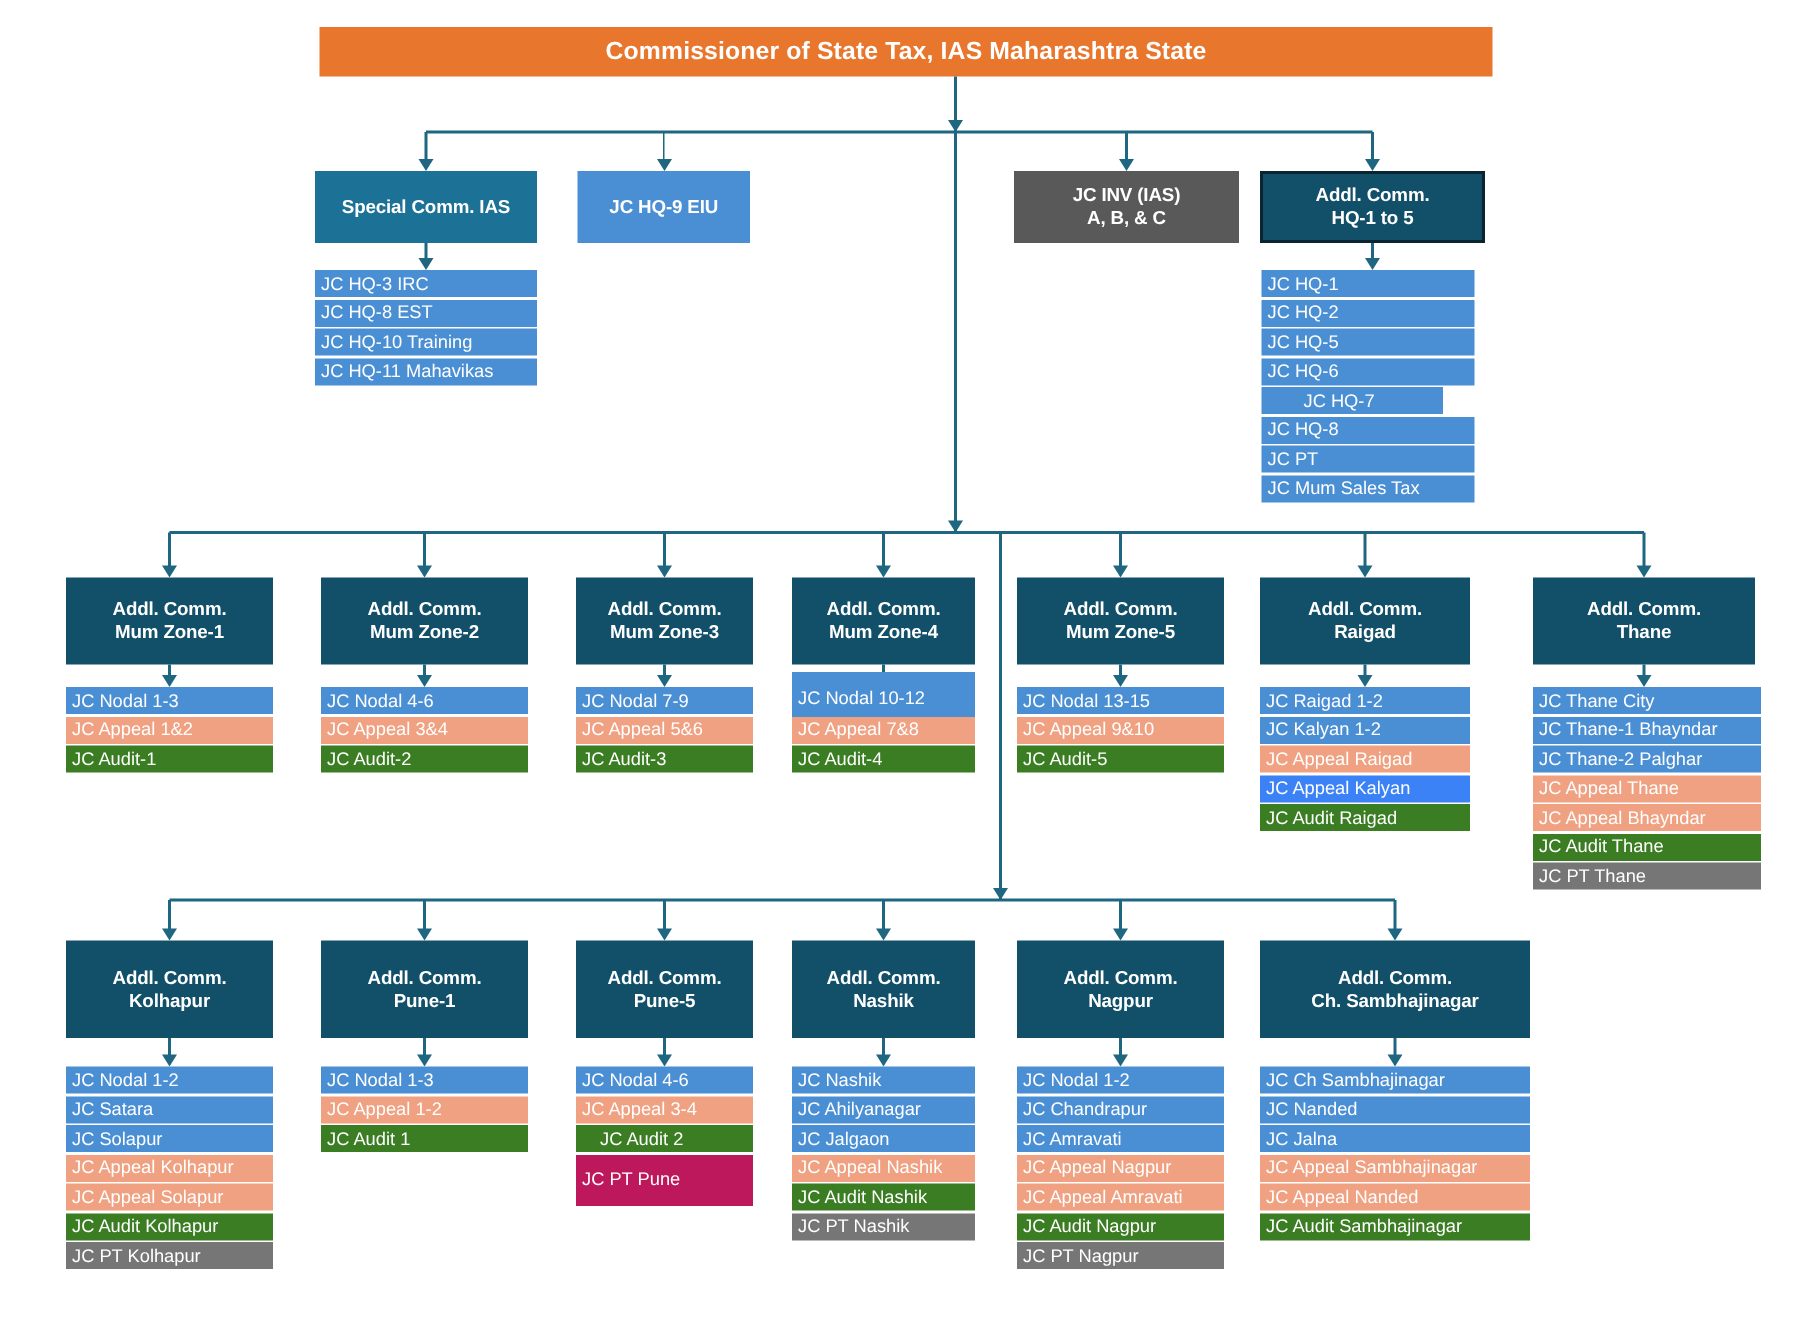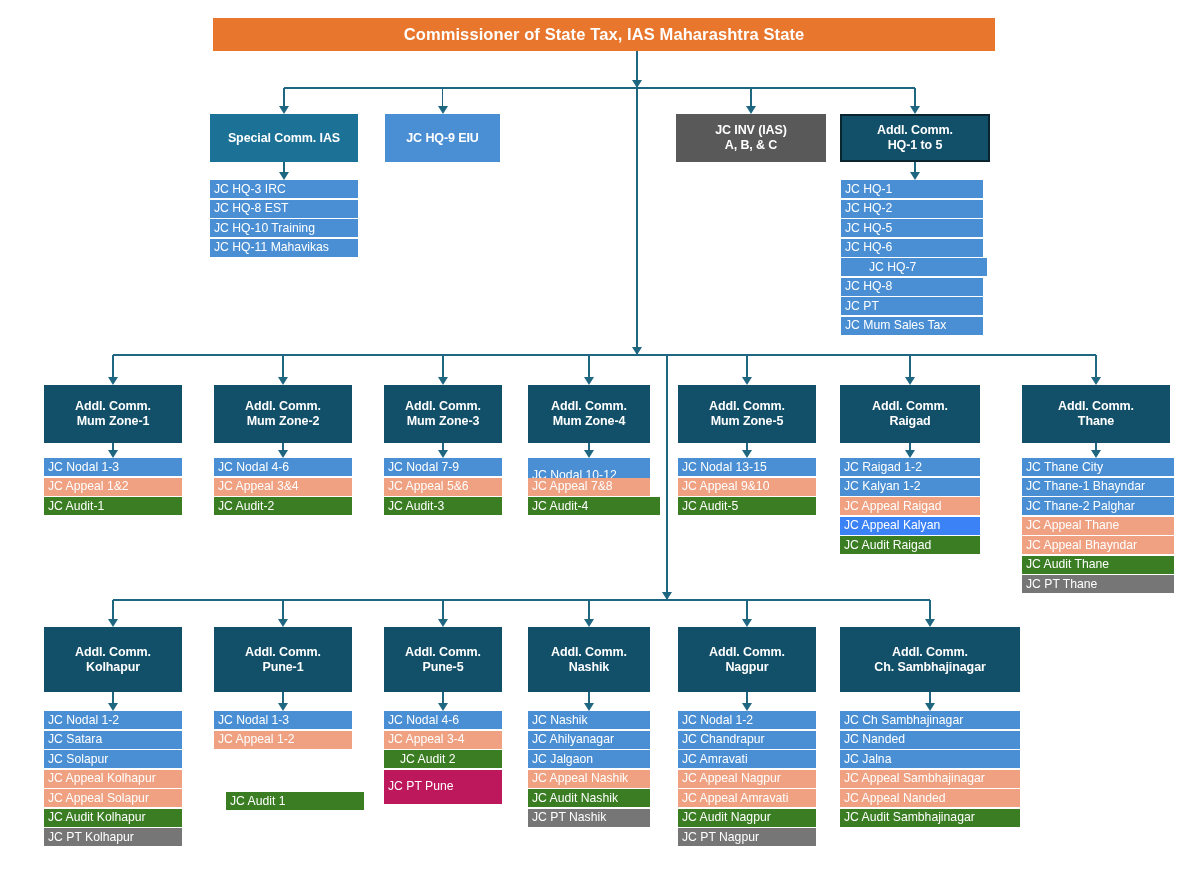--- a/index.html
+++ b/index.html
@@ -105,21 +105,21 @@
     <div class="box unit-box" style="left: 840px; top: 114px; width: 150px; height: 48px; background: rgb(18, 79, 104); border: 2px solid rgb(10, 36, 48);">
       <span class="l1">Addl. Comm.</span>
       <span class="l2">HQ-1 to 5</span>
     </div>
     <div class="vline" style="left: 914.2px; top: 162px; height: 11px;"></div>
     <div class="arrow" style="left: 910px; top: 172px;"></div>
     <div class="chip" style="left: 841px; top: 180px; width: 142px; height: 18px; background: rgb(74, 143, 212);">JC HQ-1</div>
     <div class="chip" style="left: 841px; top: 199.5px; width: 142px; height: 18px; background: rgb(74, 143, 212);">JC HQ-2</div>
     <div class="chip" style="left: 841px; top: 219px; width: 142px; height: 18px; background: rgb(74, 143, 212);">JC HQ-5</div>
     <div class="chip" style="left: 841px; top: 238.5px; width: 142px; height: 18px; background: rgb(74, 143, 212);">JC HQ-6</div>
-    <div class="chip" style="left: 841px; top: 258px; width: 146px; height: 18px; background: rgb(74, 143, 212); padding-left: 28px;">JC HQ-7</div>
+    <div class="chip" style="left: 841px; top: 258px; width: 121px; height: 18px; background: rgb(74, 143, 212); padding-left: 28px;">JC HQ-7</div>
     <div class="chip" style="left: 841px; top: 277.5px; width: 142px; height: 18px; background: rgb(74, 143, 212);">JC HQ-8</div>
     <div class="chip" style="left: 841px; top: 297px; width: 142px; height: 18px; background: rgb(74, 143, 212);">JC PT</div>
     <div class="chip" style="left: 841px; top: 316.5px; width: 142px; height: 18px; background: rgb(74, 143, 212);">JC Mum Sales Tax</div>
     <div class="hline" style="left: 113px; top: 354.2px; width: 983px;"></div>
     <div class="vline" style="left: 666.2px; top: 355px; height: 245px;"></div>
     <div class="arrow" style="left: 662px; top: 592px;"></div>
     <div class="vline" style="left: 112.2px; top: 355px; height: 23px;"></div>
     <div class="arrow" style="left: 108px; top: 377px;"></div>
     <div class="box head-box" style="left: 44px; top: 385px; width: 138px; height: 58px; background: rgb(18, 79, 104);">
       <span>Addl. Comm.</span>
@@ -153,23 +153,23 @@
     <div class="chip" style="left: 384px; top: 477.5px; width: 118px; height: 18px; background: rgb(239, 161, 130);">JC Appeal 5&amp;6</div>
     <div class="chip" style="left: 384px; top: 497px; width: 118px; height: 18px; background: rgb(58, 125, 34);">JC Audit-3</div>
     <div class="vline" style="left: 588.2px; top: 355px; height: 23px;"></div>
     <div class="arrow" style="left: 584px; top: 377px;"></div>
     <div class="box head-box" style="left: 528px; top: 385px; width: 122px; height: 58px; background: rgb(18, 79, 104);">
       <span>Addl. Comm.</span>
       <span>Mum Zone-4</span>
     </div>
     <div class="vline" style="left: 588.2px; top: 443px; height: 8px;"></div>
     <div class="arrow" style="left: 584px; top: 450px;"></div>
-    <div class="chip" style="left: 528px; top: 458px; width: 122px; height: 34px; background: rgb(74, 143, 212);">JC Nodal 10-12</div>
+    <div class="chip" style="left: 528px; top: 448px; width: 122px; height: 34px; background: rgb(74, 143, 212);">JC Nodal 10-12</div>
     <div class="chip" style="left: 528px; top: 477.5px; width: 122px; height: 18px; background: rgb(239, 161, 130);">JC Appeal 7&amp;8</div>
-    <div class="chip" style="left: 528px; top: 497px; width: 132px; height: 18px; background: rgb(58, 125, 34);">JC Audit-4</div>
+    <div class="chip" style="left: 528px; top: 497px; width: 122px; height: 18px; background: rgb(58, 125, 34);">JC Audit-4</div>
     <div class="vline" style="left: 746.2px; top: 355px; height: 23px;"></div>
     <div class="arrow" style="left: 742px; top: 377px;"></div>
     <div class="box head-box" style="left: 678px; top: 385px; width: 138px; height: 58px; background: rgb(18, 79, 104);">
       <span>Addl. Comm.</span>
       <span>Mum Zone-5</span>
     </div>
     <div class="vline" style="left: 746.2px; top: 443px; height: 8px;"></div>
     <div class="arrow" style="left: 742px; top: 450px;"></div>
     <div class="chip" style="left: 678px; top: 458px; width: 138px; height: 18px; background: rgb(74, 143, 212);">JC Nodal 13-15</div>
     <div class="chip" style="left: 678px; top: 477.5px; width: 138px; height: 18px; background: rgb(239, 161, 130);">JC Appeal 9&amp;10</div>
@@ -221,21 +221,21 @@
     <div class="vline" style="left: 282.2px; top: 600px; height: 20px;"></div>
     <div class="arrow" style="left: 278px; top: 619px;"></div>
     <div class="box head-box" style="left: 214px; top: 627px; width: 138px; height: 65px; background: rgb(18, 79, 104);">
       <span>Addl. Comm.</span>
       <span>Pune-1</span>
     </div>
     <div class="vline" style="left: 282.2px; top: 692px; height: 12px;"></div>
     <div class="arrow" style="left: 278px; top: 703px;"></div>
     <div class="chip" style="left: 214px; top: 711px; width: 138px; height: 18px; background: rgb(74, 143, 212);">JC Nodal 1-3</div>
     <div class="chip" style="left: 214px; top: 730.5px; width: 138px; height: 18px; background: rgb(239, 161, 130);">JC Appeal 1-2</div>
-    <div class="chip" style="left: 214px; top: 792px; width: 138px; height: 18px; background: rgb(58, 125, 34); margin-left: 12px;">JC Audit 1</div>
+    <div class="chip" style="left: 214px; top: 750px; width: 138px; height: 18px; background: rgb(58, 125, 34);">JC Audit 1</div>
     <div class="vline" style="left: 442.2px; top: 600px; height: 20px;"></div>
     <div class="arrow" style="left: 438px; top: 619px;"></div>
     <div class="box head-box" style="left: 384px; top: 627px; width: 118px; height: 65px; background: rgb(18, 79, 104);">
       <span>Addl. Comm.</span>
       <span>Pune-5</span>
     </div>
     <div class="vline" style="left: 442.2px; top: 692px; height: 12px;"></div>
     <div class="arrow" style="left: 438px; top: 703px;"></div>
     <div class="chip" style="left: 384px; top: 711px; width: 118px; height: 18px; background: rgb(74, 143, 212);">JC Nodal 4-6</div>
     <div class="chip" style="left: 384px; top: 730.5px; width: 118px; height: 18px; background: rgb(239, 161, 130);">JC Appeal 3-4</div>

